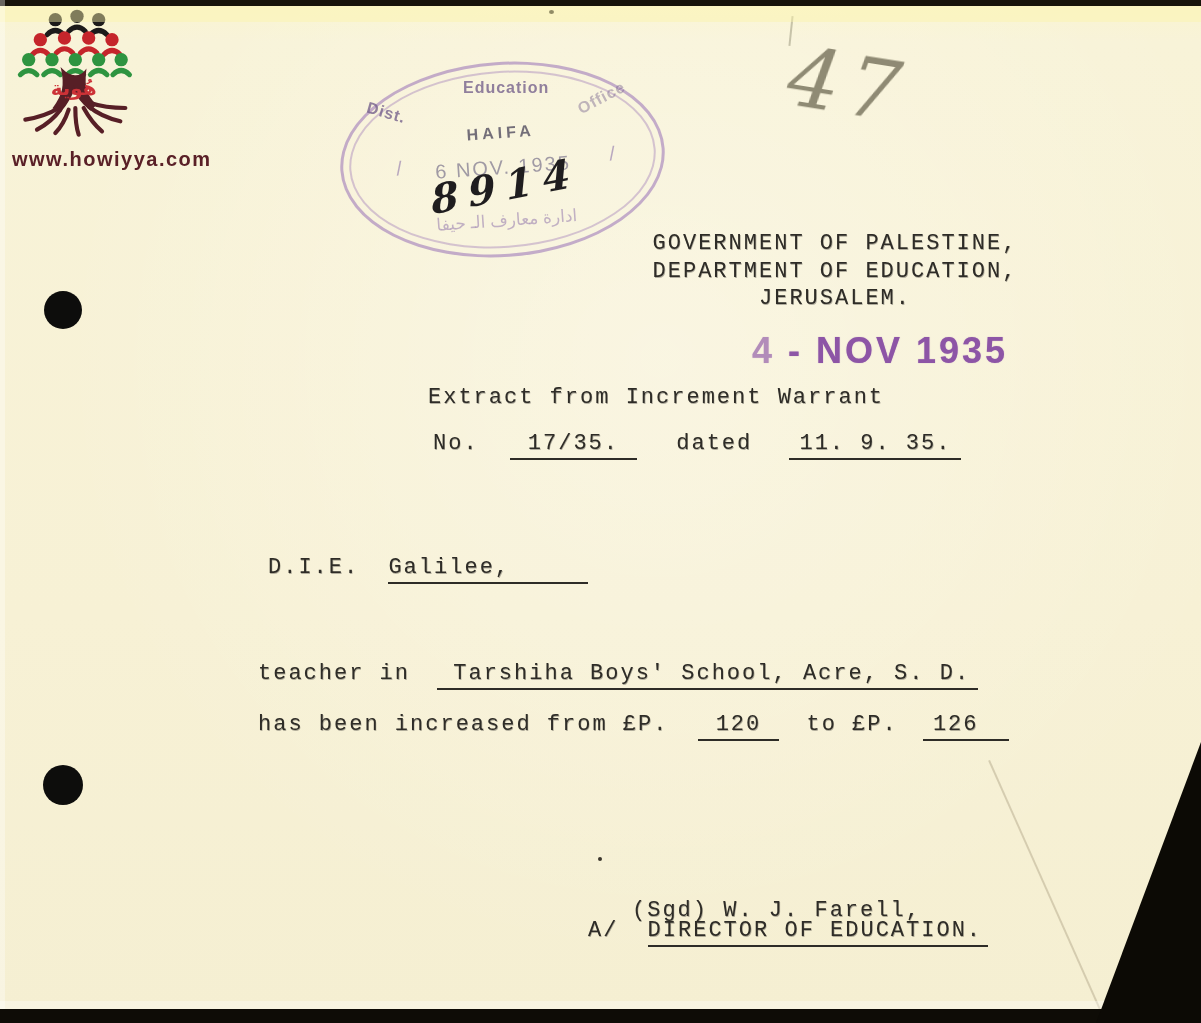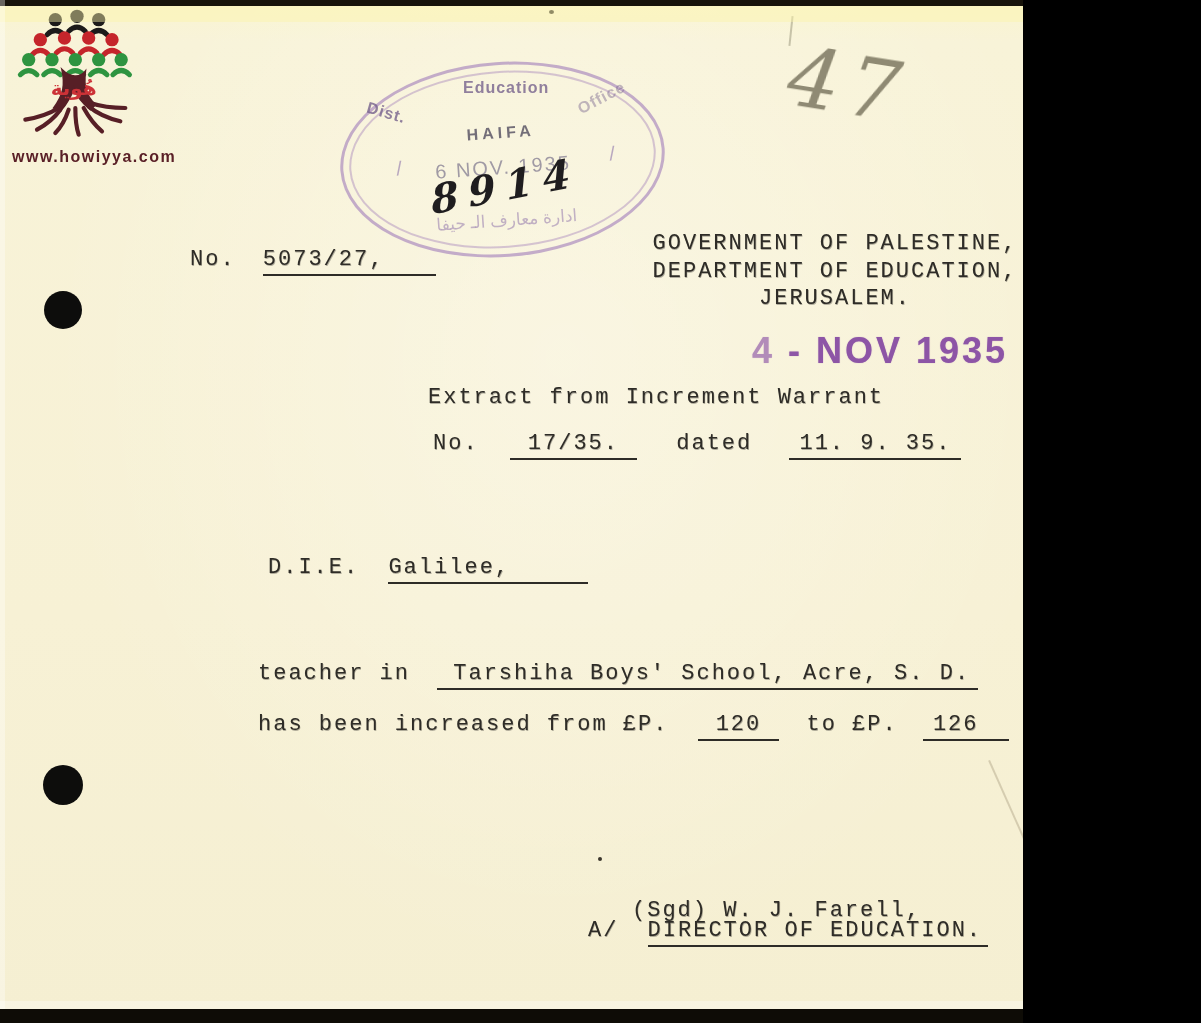--- a/index.html
+++ b/index.html
@@ -1,17 +1,17 @@
 <!DOCTYPE html>
 <html><head>
 <meta charset="utf-8">
 <style>
   html,body{margin:0;padding:0;background:#000;}
   .doc{
-    position:relative;width:1023px;height:1023px;overflow:hidden;
+    position:relative;width:1201px;height:1023px;overflow:hidden;
     background:
       radial-gradient(ellipse at 55% 35%, rgba(255,255,255,0.28), rgba(255,255,255,0) 65%),
       linear-gradient(180deg,#faf5cf 0%,#f8f3d8 4%,#f7f1d5 60%,#f5efd2 100%);
     font-family:"Liberation Mono","DejaVu Sans Mono",monospace;
     color:#2e2c27;
   }
   .abs{position:absolute;}
   .tw{font-size:22px;letter-spacing:2px;white-space:nowrap;line-height:1.25;
       text-shadow:0.6px 0.6px 0 rgba(46,44,39,0.35);}
   .ul{display:inline-block;border-bottom:2.5px solid #2e2c27;}
@@ -22,21 +22,21 @@
   .left-light{left:0;top:0;width:5px;height:100%;background:rgba(255,255,255,0.35);}
   .bottom-strip{left:0;top:1009px;width:1201px;height:14px;background:#0e0c06;}
   .bottom-glow{left:0;top:1001px;width:1201px;height:8px;background:rgba(255,255,255,0.35);}
   .corner-tri{left:1096px;top:742px;width:105px;height:281px;background:#0c0a05;
       clip-path:polygon(100% 0,100% 100%,0 100%);}
   .fold-line{left:990px;top:760px;width:280px;height:2px;background:rgba(185,175,145,0.55);
       transform-origin:0 0;transform:rotate(66deg);}
   .hole{background:#0d0d0c;border-radius:50%;}
   .speck{background:#3a362c;border-radius:50%;}
   
-  .site-url{font-family:"Liberation Sans",sans-serif;font-weight:bold;font-size:16px;
+  .site-url{font-family:"Liberation Sans",sans-serif;font-weight:bold;font-size:20px;
       letter-spacing:1.5px;color:#5a2027;}
   
   .stamp-box{left:340px;top:62px;width:325px;height:195px;transform:rotate(-4deg);
       font-family:"Liberation Sans",sans-serif;}
   .stamp-oval-outer{left:0;top:0;width:100%;height:100%;border:3px solid rgba(152,112,182,0.55);
       border-radius:50%;box-sizing:border-box;}
   .stamp-oval-inner{left:9px;top:9px;right:9px;bottom:9px;border:2px solid rgba(152,112,182,0.38);
       border-radius:50%;}
   .stamp-word{color:rgba(118,98,140,0.8);font-weight:bold;font-size:16px;letter-spacing:1px;}
   .stamp-city{width:100%;top:62px;text-align:center;font-weight:bold;font-size:16px;
@@ -124,24 +124,20 @@
     <div class="abs stamp-city">HAIFA</div>
     <span class="abs stamp-slash" style="left:56px;top:88px;">/</span>
     <div class="abs stamp-date">6 NOV. 1935</div>
     <span class="abs stamp-slash" style="right:50px;top:88px;">/</span>
     <div class="abs stamp-serial">8914</div>
     <div class="abs stamp-arabic">ادارة معارف الـ حيفا</div>
   </div>
 
   <div class="abs pencil-num">47</div>
 
-  <div class="abs tw" style="left:190px;top:246px;">
-    <span>No.</span>
-    <span class="ul" style="margin-left:12px;padding-right:52px;">5073/27,</span>
-  </div>
 
   <div class="abs tw center" style="left:650px;top:230px;width:370px;">
     <div>GOVERNMENT OF PALESTINE,</div>
     <div>DEPARTMENT OF EDUCATION,</div>
     <div>JERUSALEM.</div>
   </div>
 
   <div class="abs date-stamp">
     <span class="day">4</span>
     <span>- NOV 1935</span>

